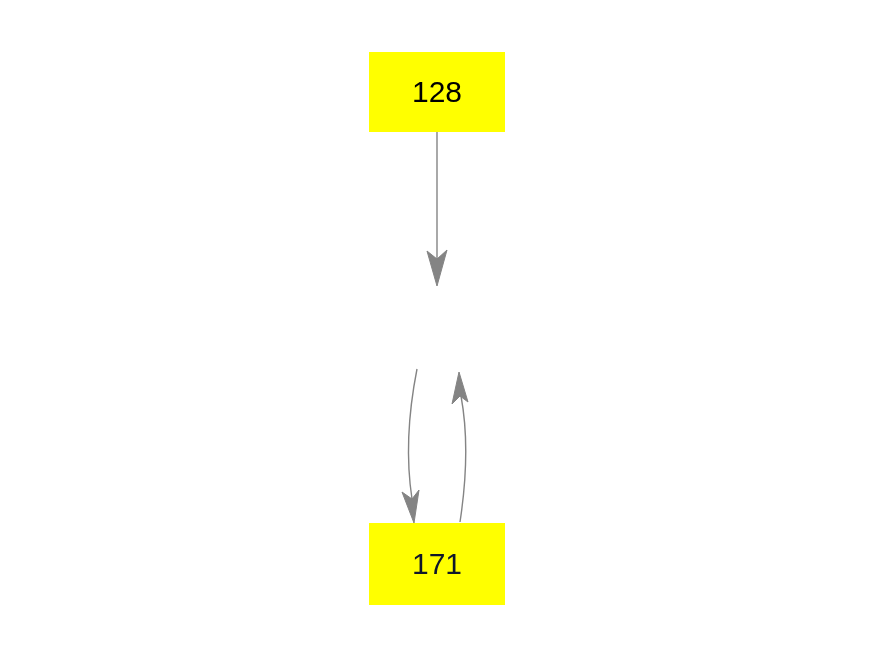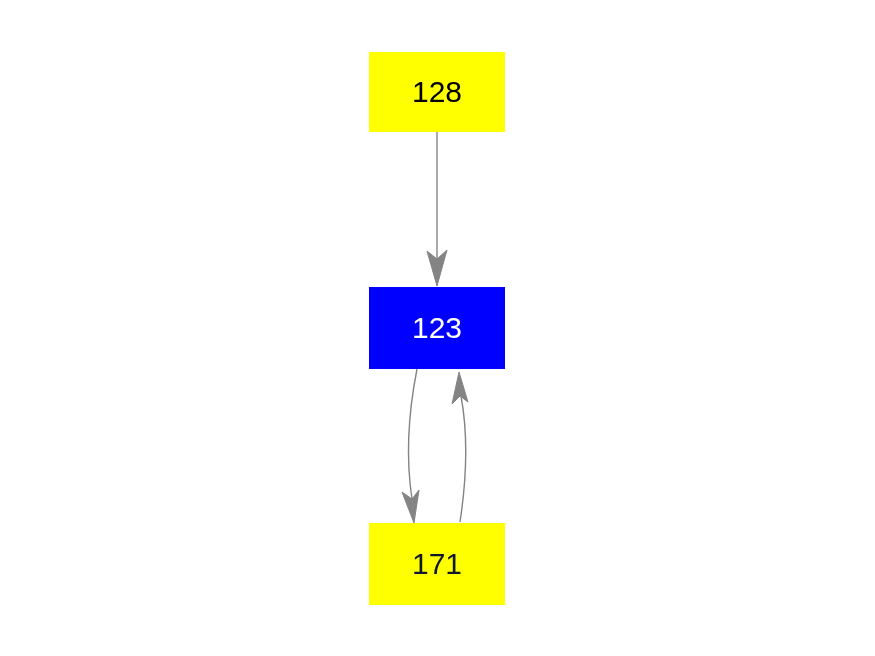--- a/index.html
+++ b/index.html
@@ -66,21 +66,18 @@
     <g>
       <path class="edge-line" d="M 460 522 Q 471 450 461 396" stroke="#848484"></path>
       <polygon class="edge-head" points="459,372 468,402 460,396 452,404" fill="#848484" stroke="#848484"></polygon>
     </g>
   </svg>
 
   <div class="node node-128" style="background: rgb(255, 255, 0); color: rgb(0, 0, 0);">
     <span>128</span>
   </div>
 
-  <div class="node node-123" style="background: rgb(0, 0, 255); color: rgb(255, 255, 255);">
-    <span>123</span>
-  </div>
 
   <div class="node node-171" style="background: rgb(255, 255, 0); color: #0f172a;">
     <span>171</span>
   </div>
 
 </div>
 
 </body></html>

